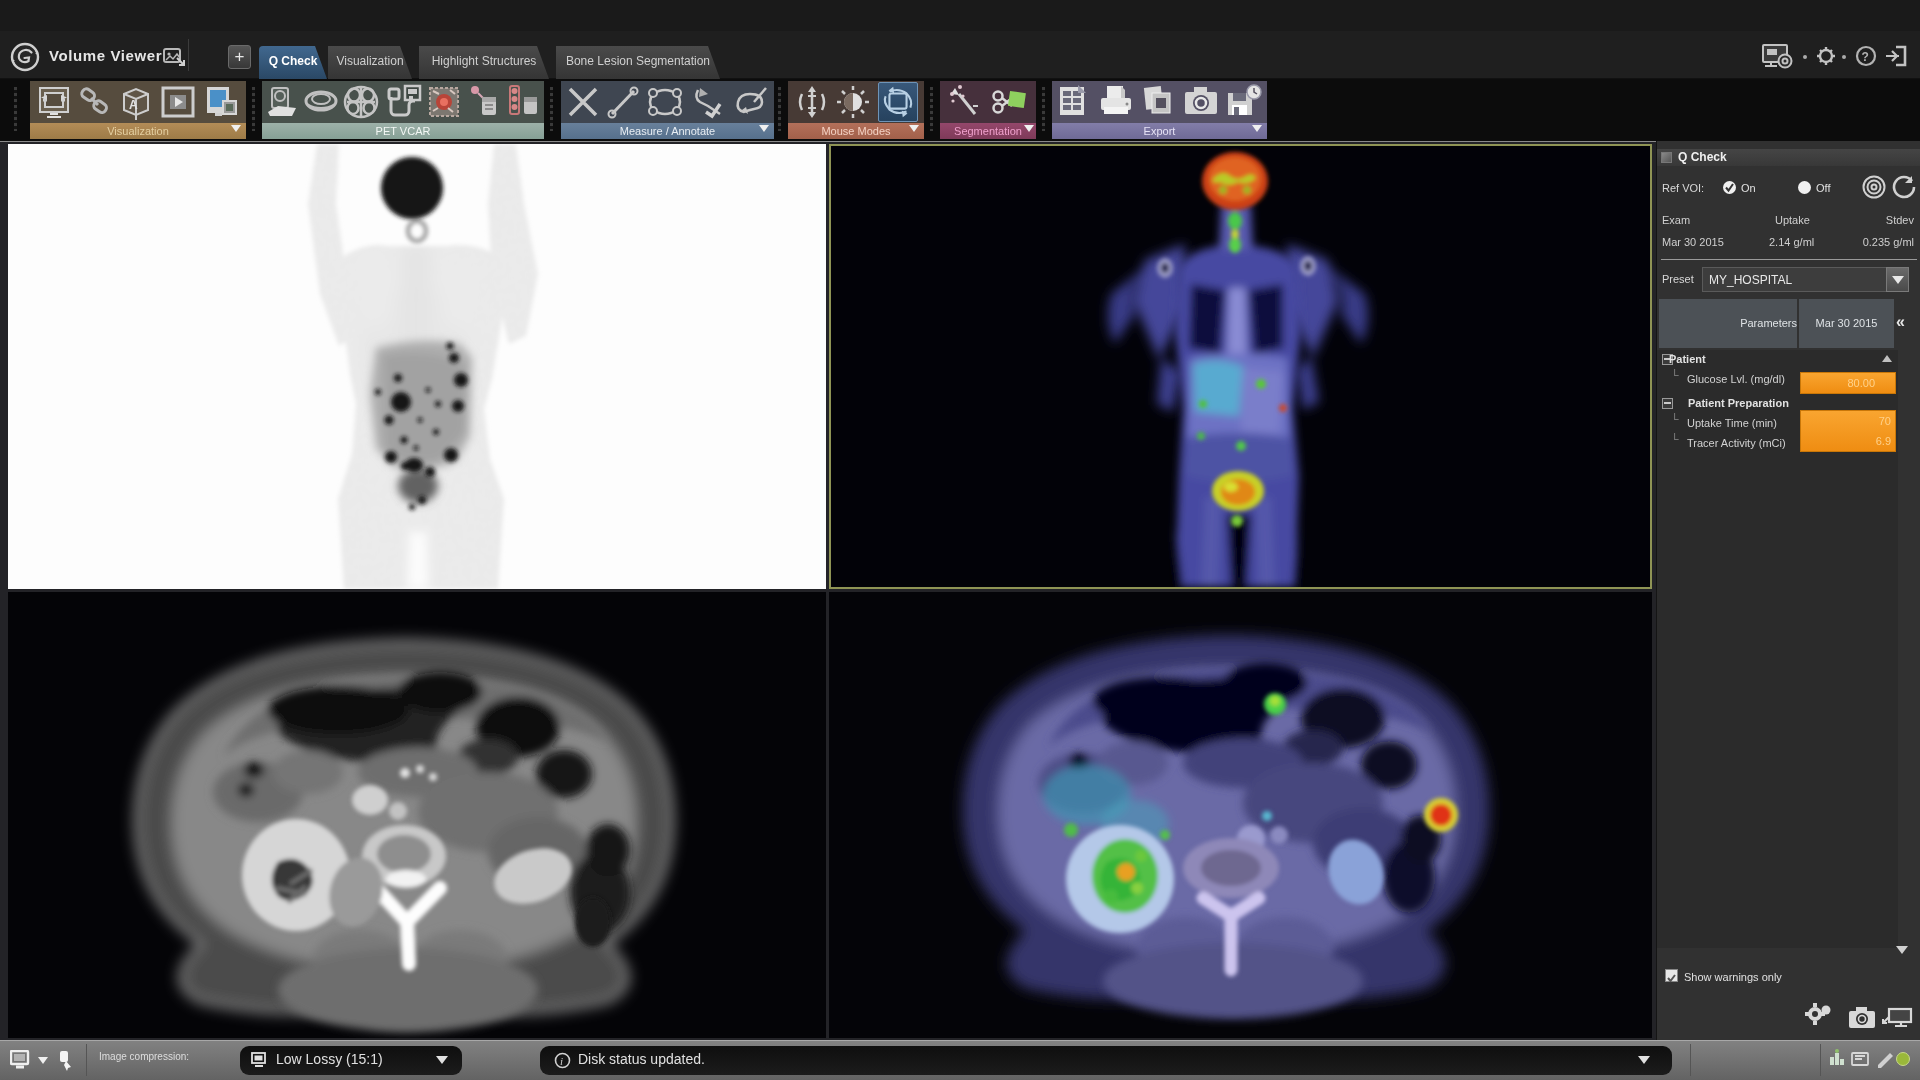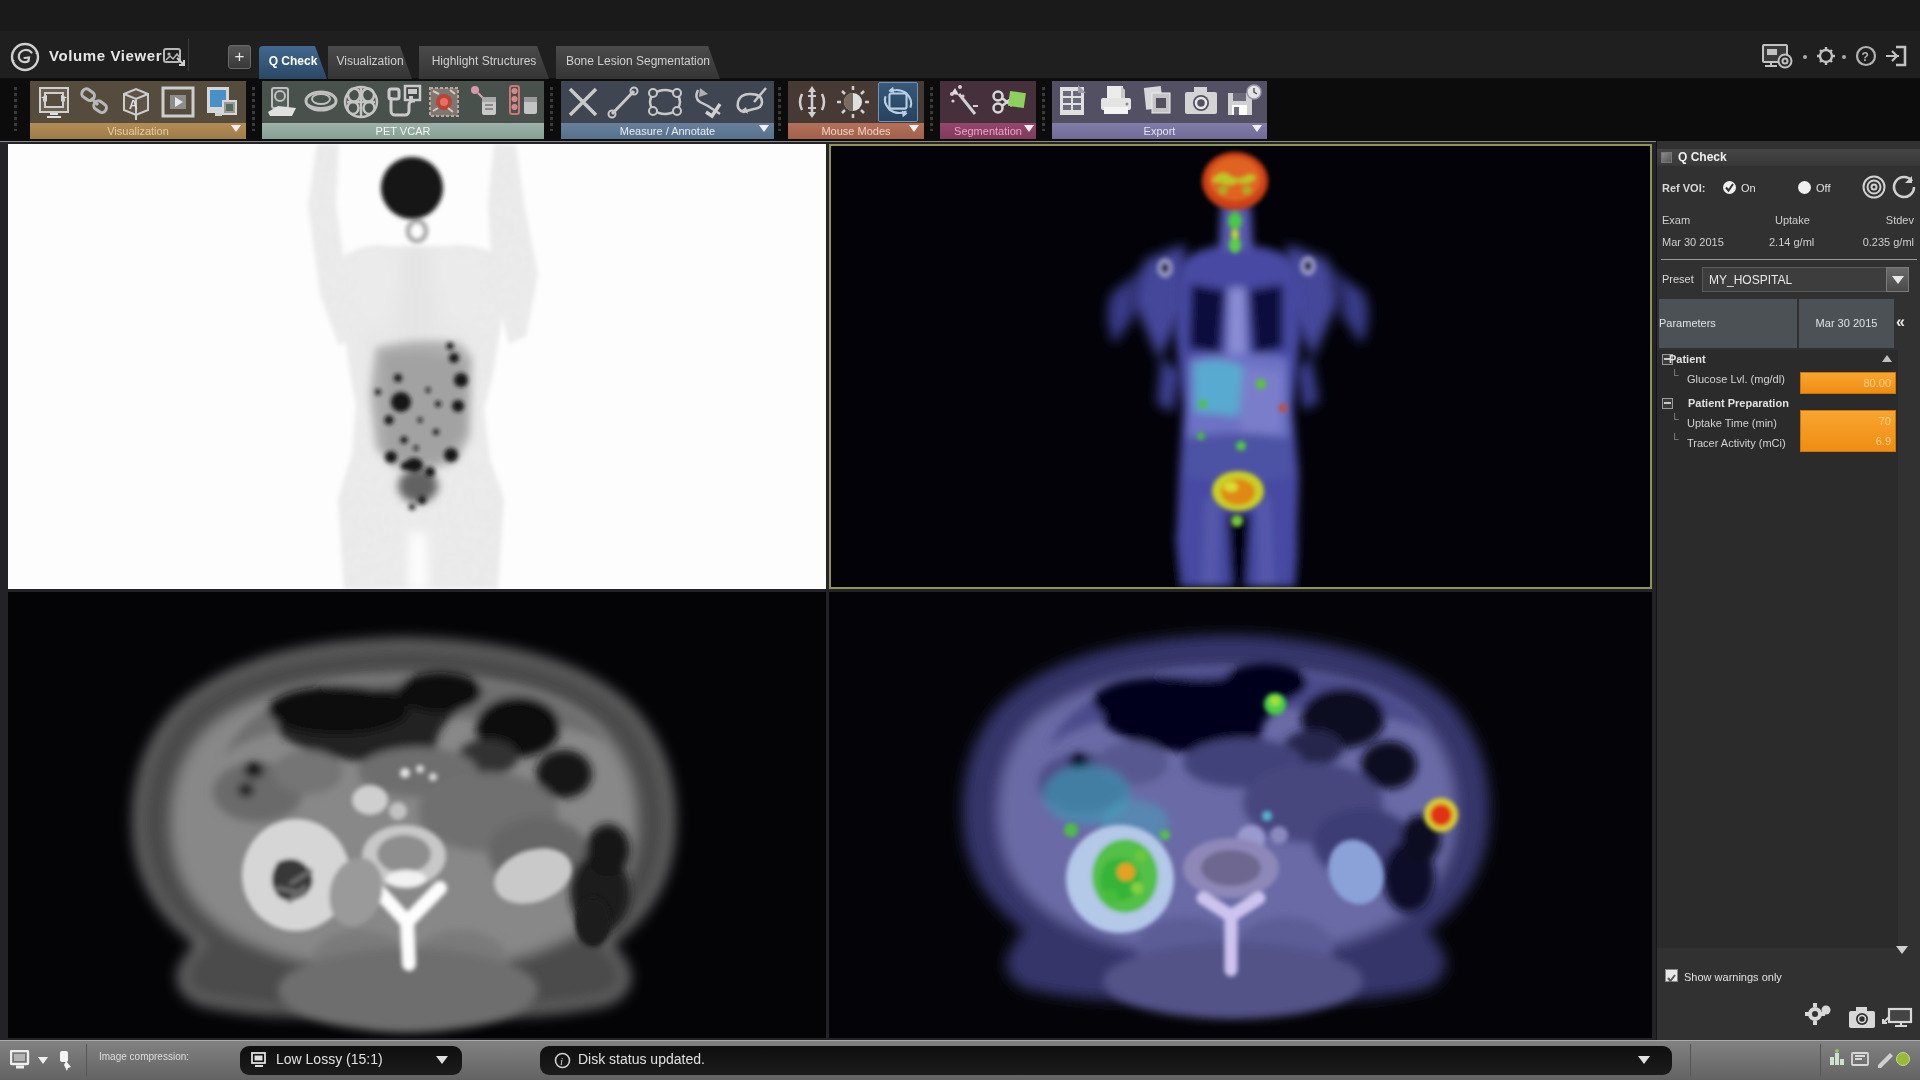--- a/index.html
+++ b/index.html
@@ -587,21 +587,21 @@
       <path d="M402 322 L402 378 M402 324 L374 306 M402 324 L430 306" stroke="#ccc4ee" stroke-width="13" stroke-linecap="round" fill="none"></path>
       <circle cx="612" cy="223" r="17" fill="#d8d030"></circle>
       <circle cx="612" cy="223" r="11" fill="#e03018"></circle>
       <circle cx="446" cy="112" r="11" fill="#48d048"></circle>
       <circle cx="446" cy="109" r="5" fill="#a8e038"></circle>
     </g>
    </svg>
   </div>
   <div id="rpanel">
     <div class="rp-hdr"><span style="position:absolute;left:4px;top:3px;width:11px;height:11px;background:linear-gradient(135deg,#8a8a8a,#555);border:1px solid #777"></span><span style="margin-left:21px">Q Check</span></div>
-    <div class="rp-txt" style="left:5px;top:41px;font-weight:bold;color:#d8d8d8">Ref VOI:</div>
+    <div class="rp-txt" style="left:5px;top:41px;font-weight:normal;color:#d8d8d8">Ref VOI:</div>
     <div style="position:absolute;left:66px;top:40px;width:13px;height:13px;border-radius:50%;background:#f0f0f0"></div>
     <svg style="position:absolute;left:66px;top:40px" width="13" height="13" viewBox="0 0 13 13">
           <path d="M3 6.5l2.5 3L10 3" stroke="#333" stroke-width="2" fill="none"></path>
         </svg>
     <div class="rp-txt" style="left:84px;top:41px;color:#e0e0e0">On</div>
     <div style="position:absolute;left:141px;top:40px;width:13px;height:13px;border-radius:50%;background:#f0f0f0"></div>
     <div class="rp-txt" style="left:159px;top:41px;color:#e0e0e0">Off</div>
     <svg style="position:absolute;left:204px;top:33px" width="26" height="26" viewBox="0 0 26 26">
           <g fill="none" stroke="#d0d0d0">
             <circle cx="13" cy="13" r="10.5" stroke-width="2"></circle>
@@ -620,32 +620,32 @@
     <div class="rp-txt" style="left:112px;top:95px">2.14 g/ml</div>
     <div class="rp-txt" style="right:6px;top:95px">0.235 g/ml</div>
     <div style="position:absolute;left:4px;top:118px;width:256px;height:1px;background:#9a9a9a"></div>
     <div class="rp-txt" style="left:5px;top:132px;color:#d8d8d8">Preset</div>
     <div style="position:absolute;left:45px;top:126px;width:196px;height:25px;background:#3d3d3d;border:1px solid #5a5a5a;border-right:none">
       <span style="position:absolute;left:6px;top:5px;font-size:12px;color:#e8e8e8">MY_HOSPITAL</span>
     </div>
     <div style="position:absolute;left:229px;top:126px;width:23px;height:25px;background:linear-gradient(#6a6a6a,#4a4a4a);border:1px solid #7a7a7a">
       <span style="position:absolute;left:5px;top:8px;width:0;height:0;border-left:6px solid transparent;border-right:6px solid transparent;border-top:8px solid #e8e8e8"></span>
     </div>
-    <div style="position:absolute;left:2px;top:158px;width:138px;height:49px;background:#4c5156;color:#dfe3e6;font-size:11px;text-align:left;line-height:49px">Parameters</div>
+    <div style="position:absolute;left:2px;top:158px;width:138px;height:49px;background:#4c5156;color:#dfe3e6;font-size:11px;text-align:right;line-height:49px">Parameters</div>
     <div style="position:absolute;left:142px;top:158px;width:95px;height:49px;background:#4c5156;color:#dfe3e6;font-size:11px;text-align:center;line-height:49px">Mar 30 2015</div>
     <div style="position:absolute;left:239px;top:172px;color:#e8e8e8;font-size:16px;font-weight:bold">«</div>
     <div style="position:absolute;left:0;top:209px;width:241px;height:598px;background:#2b2b2b"></div>
     <div style="position:absolute;left:5px;top:213px;width:11px;height:11px;border:1px solid #9a9a9a;background:#3a3a3a">
           <span style="position:absolute;left:1px;top:3px;width:7px;height:2px;background:#cacaca"></span>
         </div>
     <div class="rp-txt" style="left:12px;top:212px;font-weight:bold;color:#e2e2e2">Patient</div>
     <div style="position:absolute;right:28px;top:214px;width:0;height:0;border-left:5px solid transparent;border-right:5px solid transparent;border-bottom:7px solid #c0c0c0"></div>
     <div class="rp-txt" style="left:14px;top:228px;color:#8a8a8a">└</div>
     <div class="rp-txt" style="left:30px;top:232px;color:#d2d2d2">Glucose Lvl. (mg/dl)</div>
-    <div class="orangebox" style="left:143px;top:231px;width:96px;height:22px;line-height:20px;padding-right:4px">80.00</div>
+    <div class="orangebox" style="left:143px;top:231px;width:96px;height:22px;line-height:20px;padding-right:20px">80.00</div>
     <div style="position:absolute;left:5px;top:257px;width:11px;height:11px;border:1px solid #9a9a9a;background:#3a3a3a">
           <span style="position:absolute;left:1px;top:3px;width:7px;height:2px;background:#cacaca"></span>
         </div>
     <div class="rp-txt" style="left:31px;top:256px;font-weight:bold;color:#e2e2e2">Patient Preparation</div>
     <div class="rp-txt" style="left:14px;top:272px;color:#8a8a8a">└</div>
     <div class="rp-txt" style="left:30px;top:276px;color:#d2d2d2">Uptake Time (min)</div>
     <div class="orangebox" style="left:143px;top:269px;width:96px;height:42px;line-height:20px;padding-right:4px">70<br>6.9</div>
     <div class="rp-txt" style="left:14px;top:292px;color:#8a8a8a">└</div>
     <div class="rp-txt" style="left:30px;top:296px;color:#d2d2d2">Tracer Activity (mCi)</div>
     <div style="position:absolute;right:12px;top:805px;width:0;height:0;border-left:6px solid transparent;border-right:6px solid transparent;border-top:8px solid #d0d0d0"></div>

